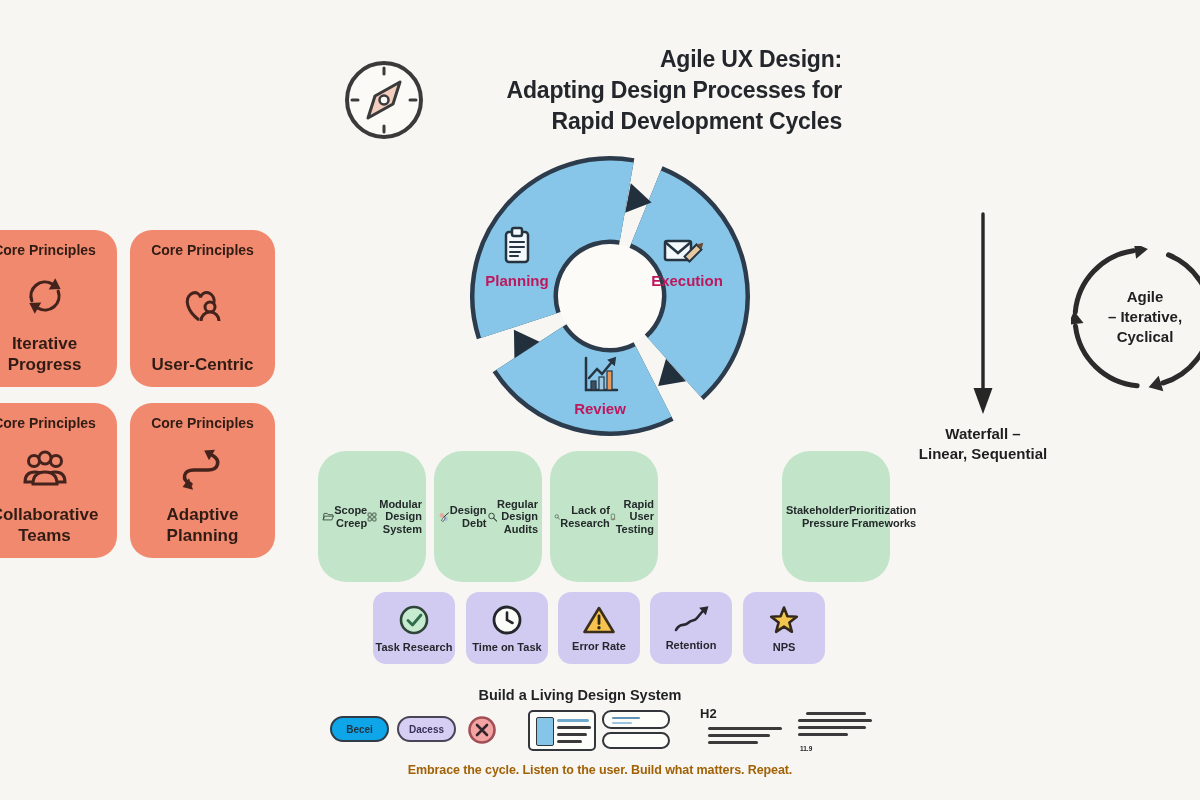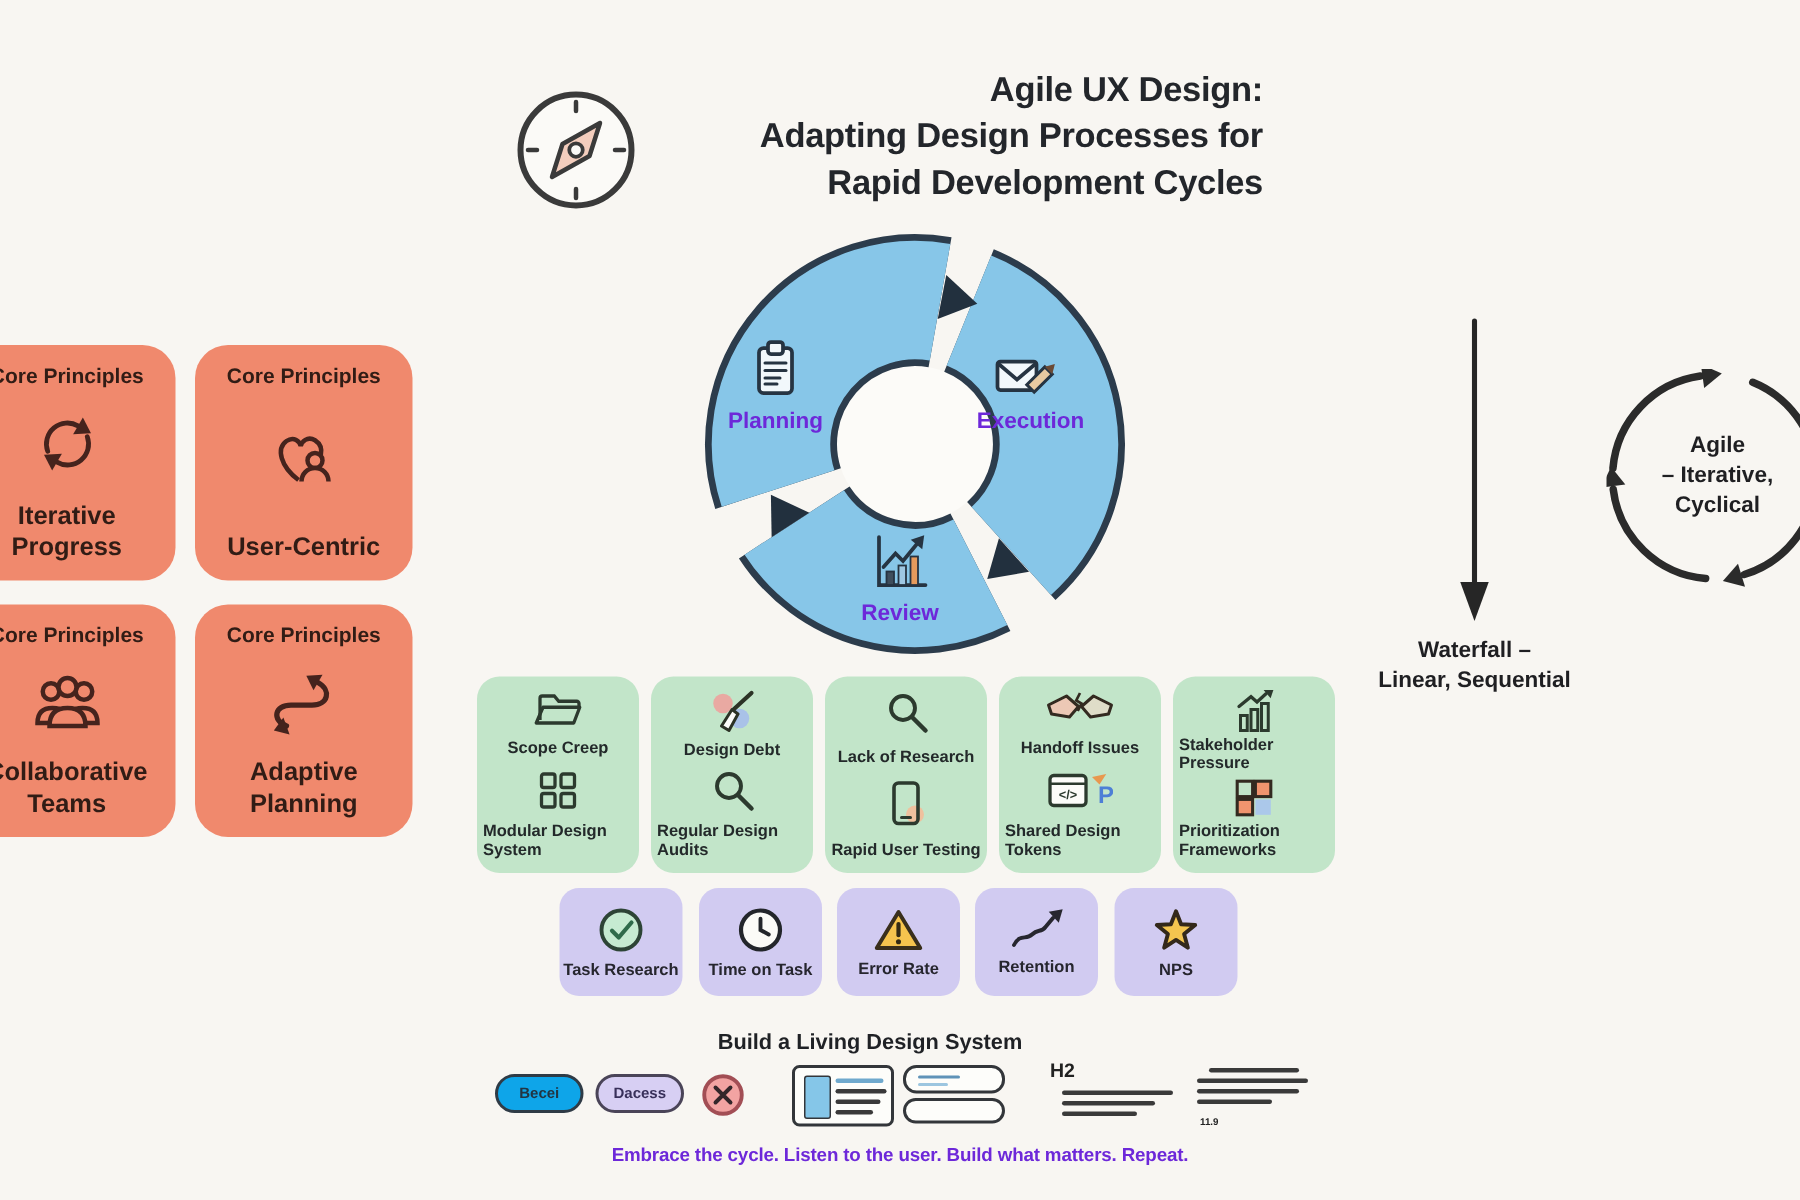--- a/index.html
+++ b/index.html
@@ -10,25 +10,25 @@
 
   .title-block{left:422px;top:44px;width:420px;text-align:right;
                font-size:23px;line-height:31px;font-weight:700;color:#23262b;letter-spacing:-0.2px;}
 
   .principle-card{position:absolute;width:145px;height:157px;background:#f0896d;border-radius:22px;
                   display:flex;flex-direction:column;align-items:center;box-sizing:border-box;padding:12px 6px 12px;}
   .principle-header{font-size:14px;font-weight:700;color:#311c15;}
   .principle-iconbox{flex:1;display:flex;align-items:center;justify-content:center;}
   .principle-label{font-size:17px;line-height:1.2;font-weight:700;text-align:center;color:#311c15;}
 
-  .cycle-label{position:absolute;width:90px;text-align:center;font-size:15px;font-weight:700;color:#6d28d9;}
-
-  .challenge-card{position:absolute;top:451px;width:108px;height:131px;background:#c2e5c9;border-radius:15px;
-                  box-sizing:border-box;padding:9px 4px;display:flex;flex-direction:column;align-items:center;
-                  justify-content:space-between;text-align:left;}
+  .cycle-label{position:absolute;width:90px;text-align:center;font-size:15px;font-weight:700;color:#be185d;}
+
+  .challenge-card{position:absolute;top:451px;width:108px;height:131px;background:#c2e5c9;border-radius:28px;
+                  box-sizing:border-box;padding:9px 4px;display:flex;flex-direction:row;align-items:center;
+                  justify-content:space-between;text-align:right;}
   .challenge-label{font-size:11px;line-height:1.12;font-weight:700;color:#23292a;}
 
   .metric-card{position:absolute;top:592px;width:82px;height:72px;background:#d1cbf1;border-radius:13px;
                display:flex;flex-direction:column;align-items:center;justify-content:center;gap:5px;}
   .metric-label{font-size:11px;font-weight:700;color:#26262e;white-space:nowrap;}
 
   .compare-label{position:absolute;text-align:center;font-size:15px;line-height:20px;font-weight:700;color:#1f1f22;}
 
   .ds-heading{left:430px;top:687px;width:300px;text-align:center;font-size:14.5px;font-weight:700;color:#1f2125;}
   .pill{position:absolute;top:716px;width:59px;height:26px;border-radius:14px;border:2px solid #2f3b46;
@@ -37,21 +37,21 @@
   .pill.blue{background:#0ea5e9;color:#223543;}
   .pill.lav{background:#d7cff3;border-color:#4a4458;color:#38305a;}
 
   .wfcard{left:528px;top:710px;width:68px;height:41px;border:2px solid #33363a;border-radius:5px;background:#fdfdfa;box-sizing:border-box;}
   .wfimg{position:absolute;left:6px;top:5px;width:16px;height:27px;background:#85c6e8;border:1.5px solid #33363a;border-radius:2px;}
   .wline{position:absolute;height:2.5px;background:#3a3a3a;border-radius:2px;}
   .wbox{position:absolute;border:2px solid #33363a;border-radius:9px;background:#fdfdfa;box-sizing:border-box;}
   .h2txt{left:700px;top:706px;font-size:13px;font-weight:800;color:#222;}
   .smallcap{left:800px;top:745px;font-size:6.5px;font-weight:800;color:#222;}
 
-  .footer{left:0;right:0;top:763px;text-align:center;font-size:12.5px;font-weight:700;color:#6d28d9;letter-spacing:-0.1px;}
+  .footer{left:0;right:0;top:763px;text-align:center;font-size:12.5px;font-weight:700;color:#a16207;letter-spacing:-0.1px;}
 </style>
 </head>
 <body>
 
 <div class="stage">
 
   <svg class="abs" style="left:341px;top:57px" width="86" height="86" viewBox="0 0 86 86">
     <circle cx="43" cy="43" r="37" fill="#fbfaf7" stroke="#3a3a3a" stroke-width="4"></circle>
     <g stroke="#3a3a3a" stroke-width="3" stroke-linecap="round">
       <path d="M43 11 V17"></path>
@@ -235,36 +235,20 @@
     </svg>
     <div class="challenge-label">Lack of Research</div>
     <svg width="28" height="32" viewBox="0 0 28 32">
       <circle cx="20" cy="23" r="6" fill="#efc19e"></circle>
       <rect x="6" y="2" width="16" height="27" rx="3" fill="none" stroke="#2c3a2e" stroke-width="2.4"></rect>
       <path d="M11 25 H17" stroke="#2c3a2e" stroke-width="2" stroke-linecap="round"></path>
     </svg>
     <div class="challenge-label">Rapid User Testing</div>
   </div>
 
-  <div class="challenge-card" style="left:666px">
-    <svg width="46" height="24" viewBox="0 0 46 24">
-      <path d="M2 10 L14 4 L22 11 L16 18 L4 16 z" fill="#ecc8b5" stroke="#332a20" stroke-width="2" stroke-linejoin="round"></path>
-      <path d="M44 10 L32 4 L24 11 L30 18 L42 16 z" fill="#dfddc8" stroke="#332a20" stroke-width="2" stroke-linejoin="round"></path>
-      <path d="M23 2 l-2.5 5 l3.5 2 l-2.5 5" fill="none" stroke="#332a20" stroke-width="1.8"></path>
-    </svg>
-    <div class="challenge-label">Handoff Issues</div>
-    <svg width="44" height="26" viewBox="0 0 44 26">
-      <rect x="2" y="3" width="24" height="20" rx="2.5" fill="#fcfcf9" stroke="#2c3a2e" stroke-width="2.2"></rect>
-      <path d="M2 8.5 H26" stroke="#2c3a2e" stroke-width="1.8"></path>
-      <text x="14" y="18.5" text-anchor="middle" font-size="8.5" font-weight="bold" fill="#2c3a2e" font-family="Liberation Sans, sans-serif">&lt;/&gt;</text>
-      <polygon points="30,4 39.5,2 35,9" fill="#e8984f"></polygon>
-      <text x="34" y="21" font-size="16" font-weight="800" fill="#4d7fd6" font-family="Liberation Sans, sans-serif">P</text>
-    </svg>
-    <div class="challenge-label">Shared Design Tokens</div>
-  </div>
 
   <div class="challenge-card" style="left:782px">
     <svg width="30" height="28" viewBox="0 0 30 28">
       <g fill="none" stroke="#2c3a2e" stroke-width="2">
         <rect x="6" y="17" width="4.5" height="10"></rect>
           <rect x="13" y="13" width="4.5" height="14"></rect>
           <rect x="20" y="9" width="4.5" height="18"></rect>
       </g>
       <path d="M5 11 L13 4.5 L17 8 L23 2.5" fill="none" stroke="#2c3a2e" stroke-width="2.2" stroke-linecap="round"></path>
       <polygon points="0,-4 6.5,0 0,4" fill="#2c3a2e" transform="translate(23.5,2.5) rotate(-40)"></polygon>

